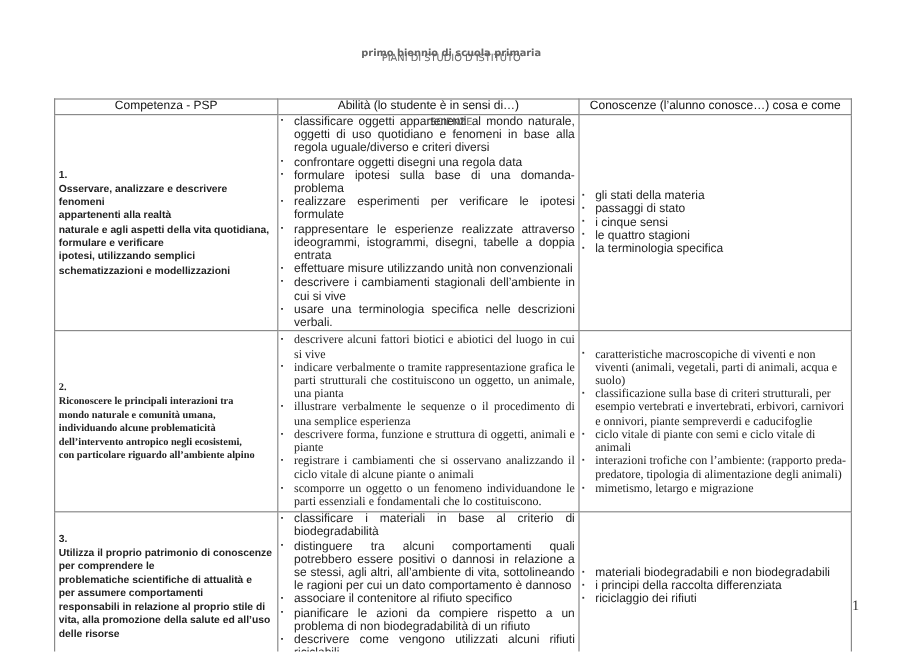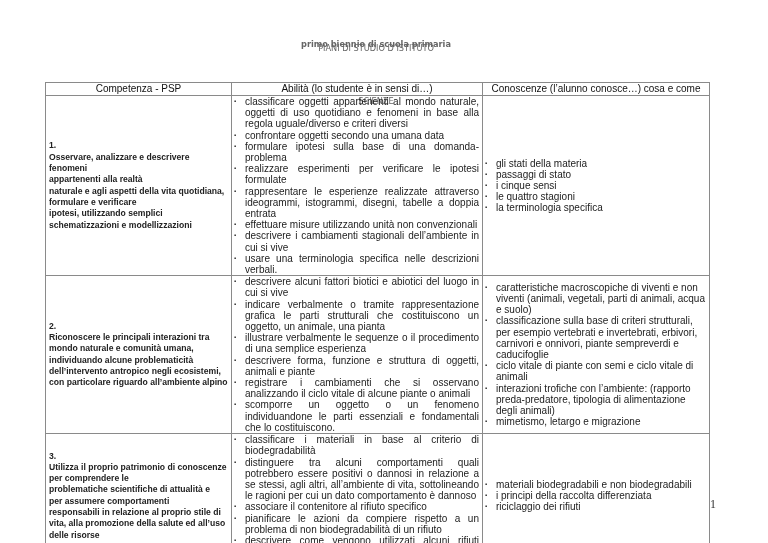--- a/index.html
+++ b/index.html
@@ -12,21 +12,21 @@
   table.grid td, table.grid th { border:1px solid #8a8a8a; vertical-align:middle; padding:0; }
   table.grid th { font-size:10px; font-weight:normal; height:12px; line-height:12px; text-align:center; color:#111; }
   col.c1 { width:186px; } col.c2 { width:251px; } col.c3 { width:227px; }
   .comp { font-size:8.6px; font-weight:bold; line-height:11.3px; padding:0 3px 0 3px !important; color:#222; }
   ul { list-style:none; margin:0; padding:0; }
   ul li { position:relative; padding-left:13px; font-size:10px; line-height:11.2px; color:#222; }
   ul li::before { content:"\25AA"; position:absolute; left:2px; top:0; font-size:6px; color:#333; }
   .abil ul li { padding-right:3px; text-align:justify; }
   .pagenum { position:absolute; left:710px; top:497px; font-family:"Liberation Serif", serif; font-size:12px; color:#333; }
   tr.r1 td { height:131px; }
-  tr.r2 td { height:150px; }
+  tr.r2 td { height:150px;font-family:Liberation Serif, serif; }
   tr.r3 td { height:104px; }
 </style>
 </head>
 <body>
 
 <div class="head l1">PIANI DI STUDIO D’ISTITUTO</div>
 <div class="head l2">primo biennio di scuola primaria</div>
 <div class="head l3">SCIENZE</div>
 
 <table class="grid">
@@ -49,21 +49,21 @@
           <div>Osservare, analizzare e descrivere fenomeni</div>
           <div>appartenenti alla realtà</div>
           <div>naturale e agli aspetti della vita quotidiana,</div>
           <div>formulare e verificare</div>
           <div>ipotesi, utilizzando semplici</div>
           <div>schematizzazioni e modellizzazioni</div>
         </td>
         <td class="abil">
           <ul>
             <li>classificare oggetti appartenenti al mondo naturale, oggetti di uso quotidiano e fenomeni in base alla  regola uguale/diverso e criteri diversi</li>
-            <li>confrontare oggetti secondo una umana data</li>
+            <li>confrontare oggetti disegni una regola data</li>
             <li>formulare ipotesi sulla base di una domanda-problema</li>
             <li>realizzare esperimenti per verificare le ipotesi formulate</li>
             <li>rappresentare le esperienze realizzate attraverso ideogrammi, istogrammi, disegni, tabelle a doppia entrata</li>
             <li>effettuare misure utilizzando unità non convenzionali</li>
             <li>descrivere i cambiamenti stagionali dell’ambiente in cui si vive</li>
             <li>usare una terminologia specifica nelle descrizioni verbali.</li>
           </ul>
         </td>
         <td class="conosc">
           <ul>

